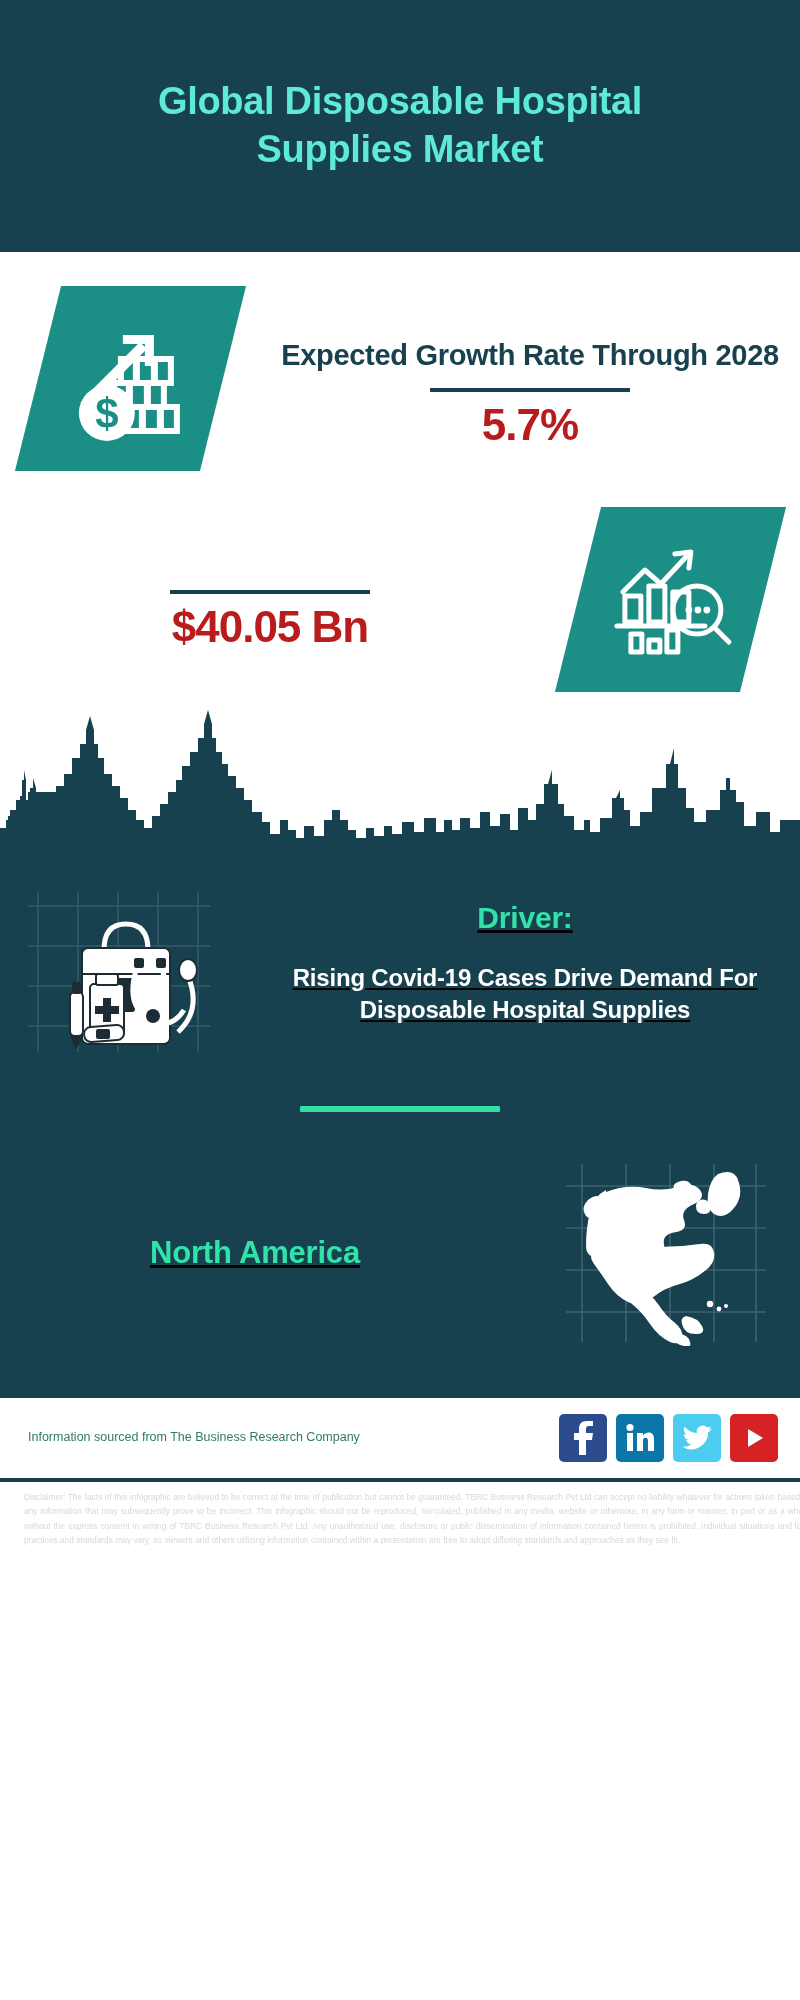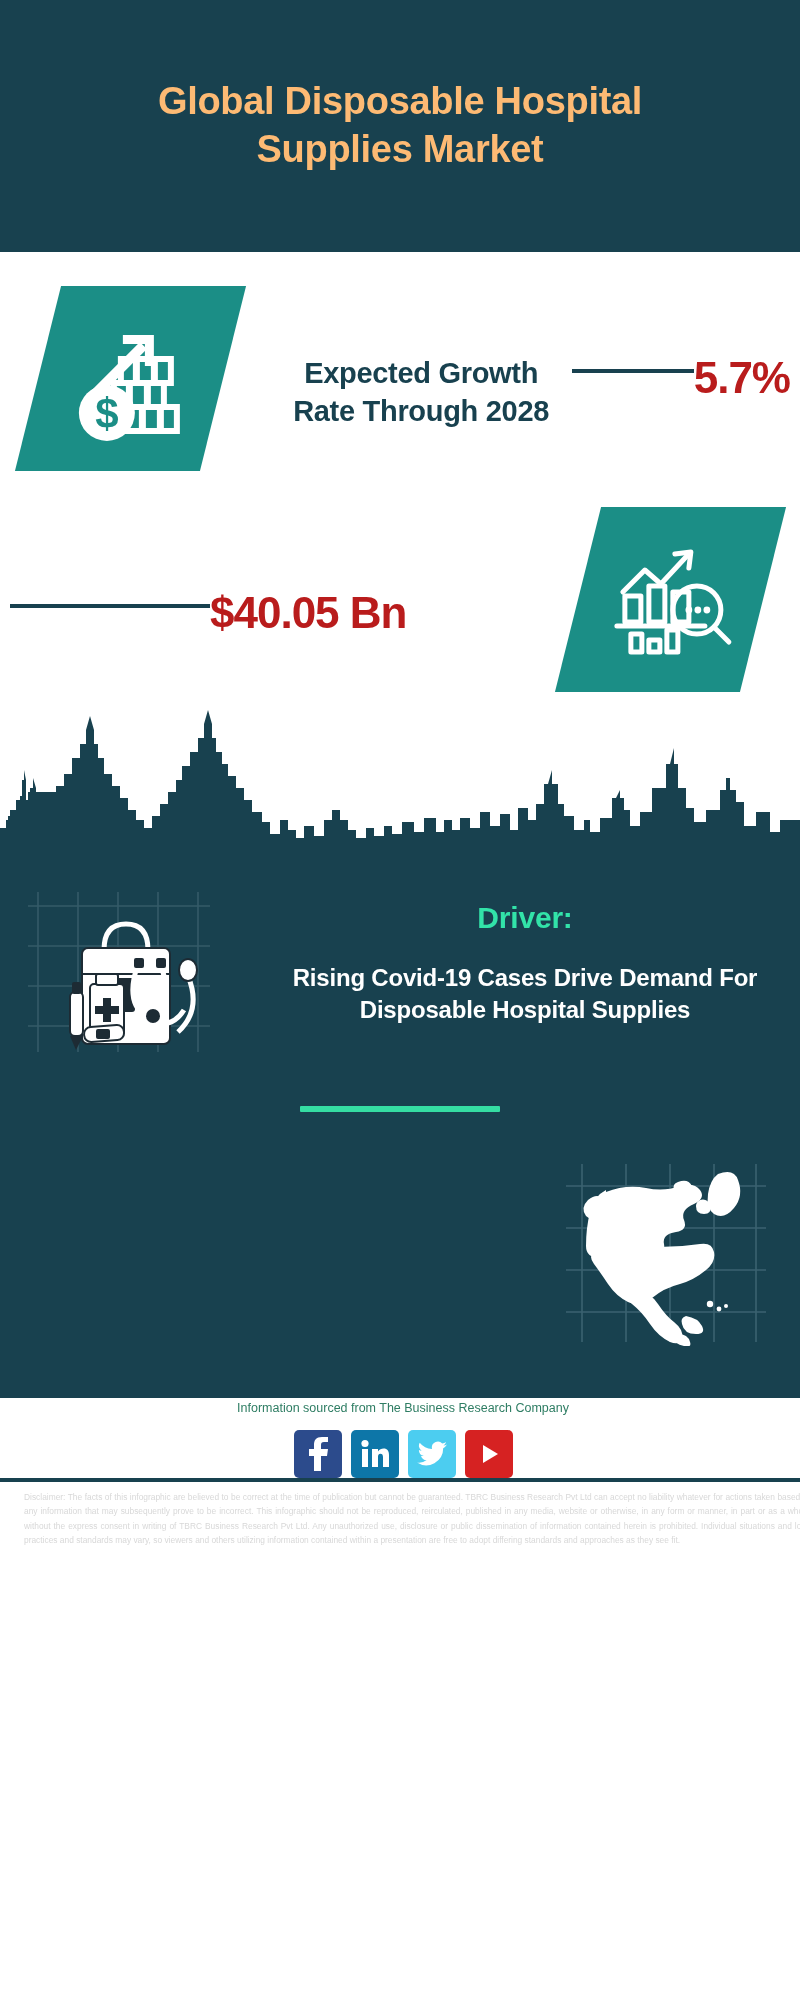--- a/index.html
+++ b/index.html
@@ -11,21 +11,21 @@
     position:relative; overflow:hidden;
   }
 
   
   .header {
     width:800px; height:252px;
     background:#18414f;
     display:flex; align-items:center; justify-content:center;
   }
   .header-title {
-    color:#fdba74;
+    color:#5eead4;
     font-size:38px; font-weight:bold;
     line-height:1.26; text-align:center;
     letter-spacing:-0.3px;
     max-width:640px;
   }
 
   
   .stats { width:800px; background:#fff; padding-top:34px; }
 
   .stat-row { display:flex; align-items:center; width:800px; }
@@ -38,21 +38,21 @@
   .para {
     width:185px; height:185px;
     background:#1b8e86;
     transform:skewX(-14deg);
     display:flex; align-items:center; justify-content:center;
   }
   .para > .unskew { transform:skewX(14deg); display:block; line-height:0; }
 
   .text-cell {
     flex:1 1 auto;
-    display:flex; flex-direction:row; 
+    display:flex; flex-direction:column; align-items:center;
     padding:0 10px;
     margin-top:28px;
   }
   .stat-label {
     color:#18414f; font-size:29px; font-weight:bold;
     text-align:center; line-height:1.28; letter-spacing:-0.3px;
   }
   .rule {
     width:200px; height:4px; background:#18414f;
     margin:14px 0 10px 0;
@@ -67,21 +67,21 @@
   
   .skyline-wrap { width:800px; height:150px; position:relative; background:#ffffff; }
   .skyline-wrap svg { display:block; width:800px; height:150px; }
 
   
   .dark {
     width:800px; background:#18414f; position:relative;
     padding-bottom:4px;
   }
 
-  .panel { display:flex; align-items:center; width:800px; }
+  .panel { display:flex; align-items:center; width:800px;text-decoration:underline; }
   .panel.reverse { flex-direction:row-reverse; }
 
   .panel-icon {
     flex:0 0 270px; display:flex; justify-content:center; align-items:center;
     position:relative;
   }
   .panel-text { flex:1 1 auto; padding:0 26px 0 6px; text-align:center; }
 
   .accent-title {
     color:#32e3a9; font-size:30px; font-weight:bold; letter-spacing:-0.2px;
@@ -104,21 +104,21 @@
     margin:46px auto 44px auto; border-radius:1px;
   }
 
   
   .footer-band {
     width:800px; background:#ffffff;
     border-top:4px solid #18414f;
     border-bottom:4px solid #18414f;
     height:88px;
     display:flex; align-items:center;
-    padding-left:28px; padding-right:22px;flex-direction:column;
+    padding-left:28px; padding-right:22px;
   }
   .footer-text { flex:1 1 auto; }
   .footer-line {
     color:#2e7d63; font-size:12.5px; line-height:1.75; white-space:nowrap;
   }
   .socials { display:flex; gap:9px; align-items:center; }
   .social {
     width:48px; height:48px; border-radius:5px;
     display:flex; align-items:center; justify-content:center;
     color:#fff; font-weight:bold;
@@ -339,20 +339,21 @@
             <circle cx="150" cy="148" r="3.2"></circle>
             <circle cx="159" cy="153" r="2.4"></circle>
             <circle cx="166" cy="150" r="2"></circle>
 
             <path d="M118 178 q10 0 12 8 q2 6 -6 4 q-10 -2 -10 -8 q0 -4 4 -4 z"></path>
           </g>
         </svg>
       </span>
     </div>
     <div class="panel-text">
+      <div class="region-accent">North America</div>
     </div>
   </div>
 </div>
 
 <div class="footer-band">
   <div class="footer-text">
     <div class="footer-line">Information sourced from The Business Research Company</div>
   </div>
   <div class="socials">
     <div class="social" style="background:#2c4b8c;">

